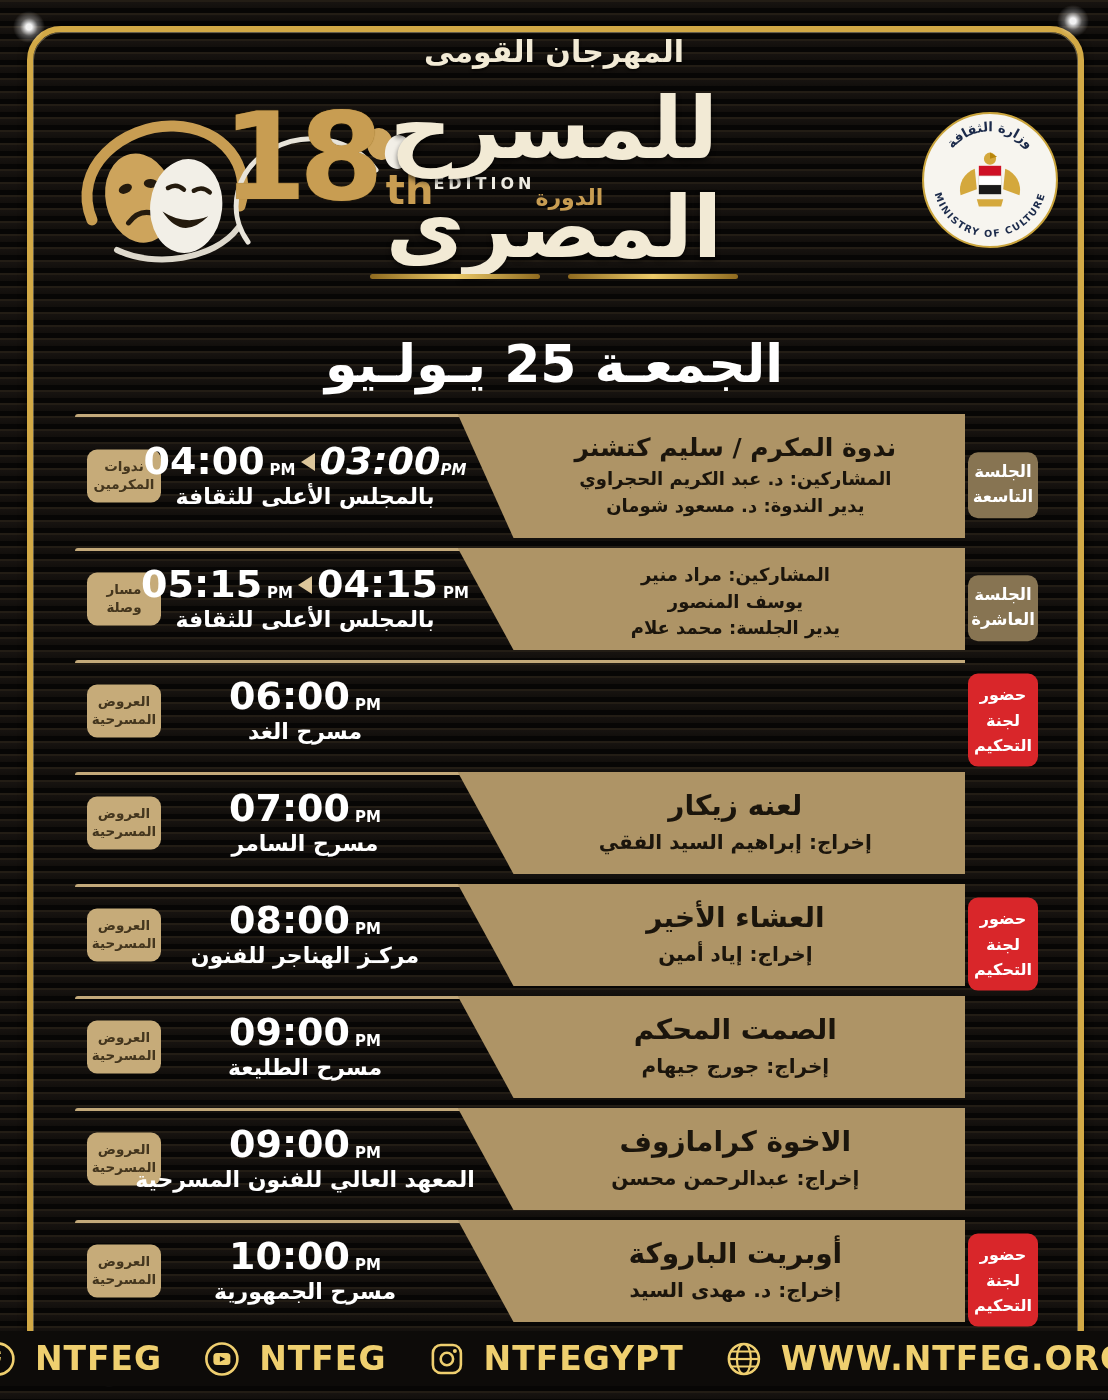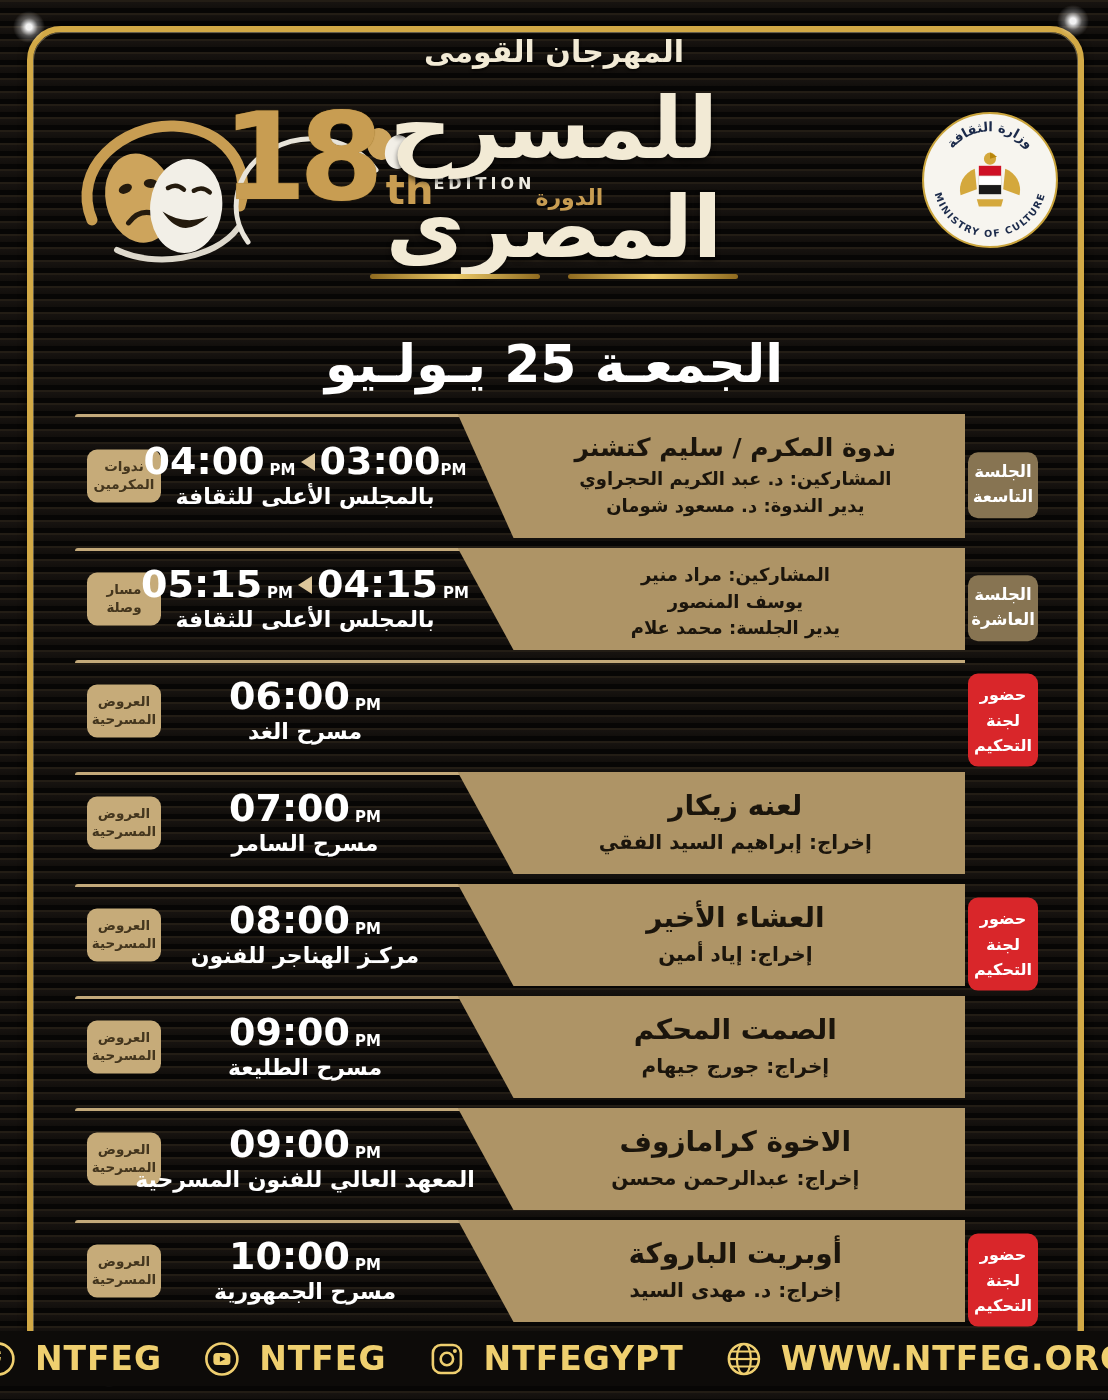--- a/index.html
+++ b/index.html
@@ -174,21 +174,21 @@
     </div>
     <div class="badge">
       <div class="cat-l1">ندوات</div>
       <div class="cat-l2">المكرمين</div>
     </div>
     <div class="row-mid">
       <div class="time">
         <span class="t-num t-end">04:00</span>
         <span class="t-sfx t-end-sfx">PM</span>
         <span class="time-arrow"></span>
-        <span class="t-start-group" style="display:flex;">
+        <span class="t-start-group" style="display:flex;font-style:italic;">
           <span class="t-num t-start">03:00</span>
           <span class="t-sfx t-start-sfx">PM</span>
         </span>
       </div>
       <div class="venue">بالمجلس الأعلى للثقافة</div>
     </div>
     <div class="side-badge session">
           <div>الجلسة</div>
           <div>التاسعة</div>
         </div>

